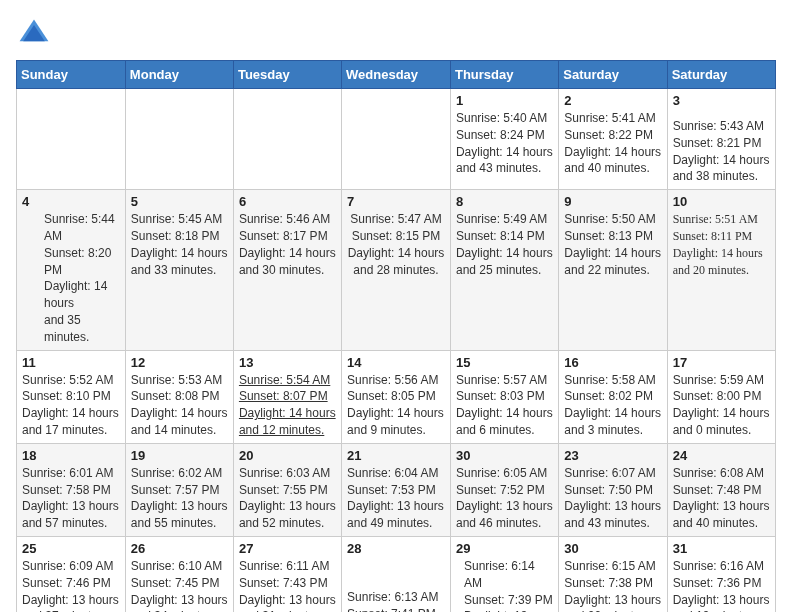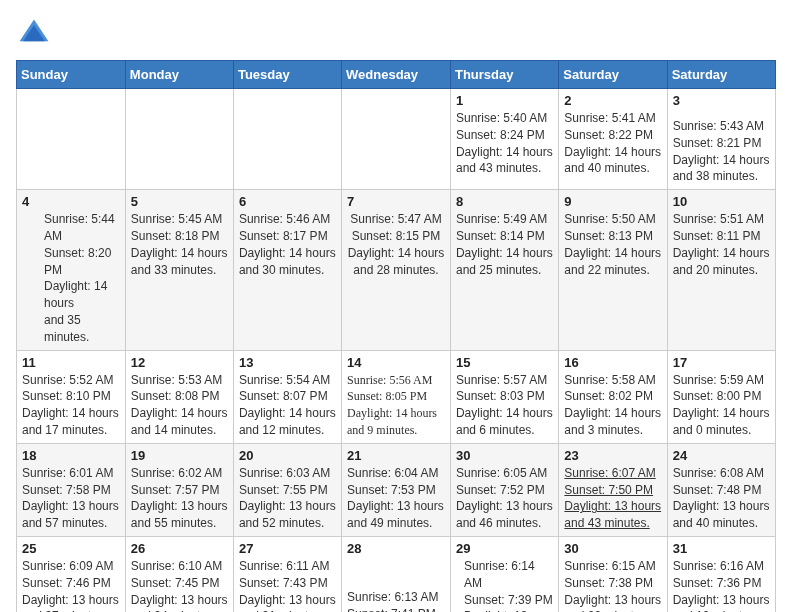--- a/index.html
+++ b/index.html
@@ -192,21 +192,21 @@
         </td>
         <td>
           <span class="day-number">9</span>
           <div class="day-info" style="white-space: pre-line;">Sunrise: 5:50 AM
 Sunset: 8:13 PM
 Daylight: 14 hours
 and 22 minutes.</div>
         </td>
         <td>
           <span class="day-number">10</span>
-          <div class="day-info" style="white-space: pre-line;">Sunrise: 5:51 AM
+          <div class="day-info" style="white-space: pre-line; font-family: Liberation Serif, serif;">Sunrise: 5:51 AM
 Sunset: 8:11 PM
 Daylight: 14 hours
 and 20 minutes.</div>
         </td>
       </tr>
       <tr>
         <td>
           <span class="day-number">11</span>
           <div class="day-info" style="white-space: pre-line;">Sunrise: 5:52 AM
 Sunset: 8:10 PM
@@ -215,28 +215,28 @@
         </td>
         <td>
           <span class="day-number">12</span>
           <div class="day-info" style="white-space: pre-line;">Sunrise: 5:53 AM
 Sunset: 8:08 PM
 Daylight: 14 hours
 and 14 minutes.</div>
         </td>
         <td>
           <span class="day-number">13</span>
-          <div class="day-info" style="white-space: pre-line;">Sunrise: 5:54 AM
+          <div class="day-info" style="white-space: pre-line; text-decoration: underline;">Sunrise: 5:54 AM
 Sunset: 8:07 PM
 Daylight: 14 hours
 and 12 minutes.</div>
         </td>
         <td>
           <span class="day-number">14</span>
-          <div class="day-info" style="white-space: pre-line; font-family: Liberation Serif, serif;">Sunrise: 5:56 AM
+          <div class="day-info" style="white-space: pre-line;">Sunrise: 5:56 AM
 Sunset: 8:05 PM
 Daylight: 14 hours
 and 9 minutes.</div>
         </td>
         <td>
           <span class="day-number">15</span>
           <div class="day-info" style="white-space: pre-line;">Sunrise: 5:57 AM
 Sunset: 8:03 PM
 Daylight: 14 hours
 and 6 minutes.</div>
@@ -287,21 +287,21 @@
         </td>
         <td>
           <span class="day-number">30</span>
           <div class="day-info" style="white-space: pre-line;">Sunrise: 6:05 AM
 Sunset: 7:52 PM
 Daylight: 13 hours
 and 46 minutes.</div>
         </td>
         <td>
           <span class="day-number">23</span>
-          <div class="day-info" style="white-space: pre-line; text-decoration: underline;">Sunrise: 6:07 AM
+          <div class="day-info" style="white-space: pre-line;">Sunrise: 6:07 AM
 Sunset: 7:50 PM
 Daylight: 13 hours
 and 43 minutes.</div>
         </td>
         <td>
           <span class="day-number">24</span>
           <div class="day-info" style="white-space: pre-line;">Sunrise: 6:08 AM
 Sunset: 7:48 PM
 Daylight: 13 hours
 and 40 minutes.</div>

